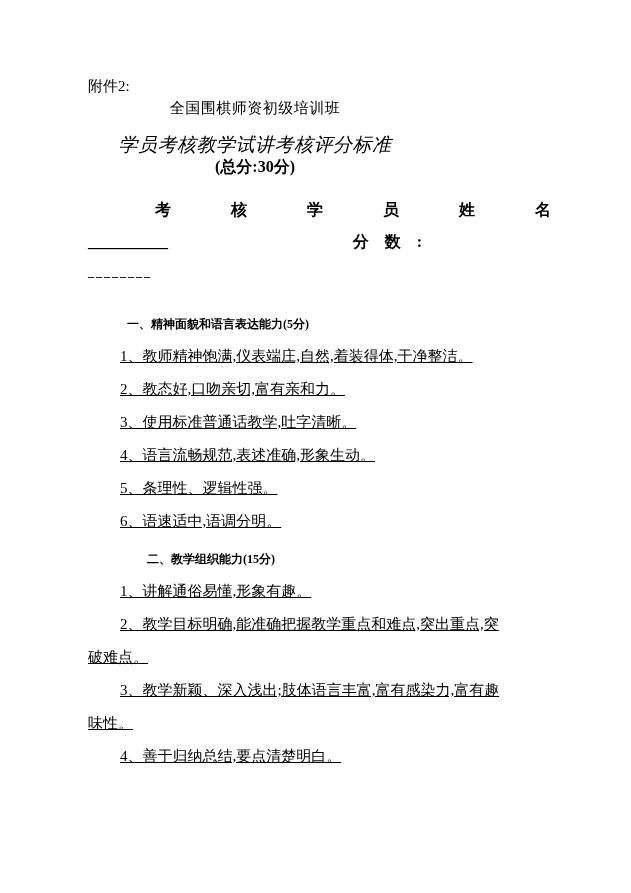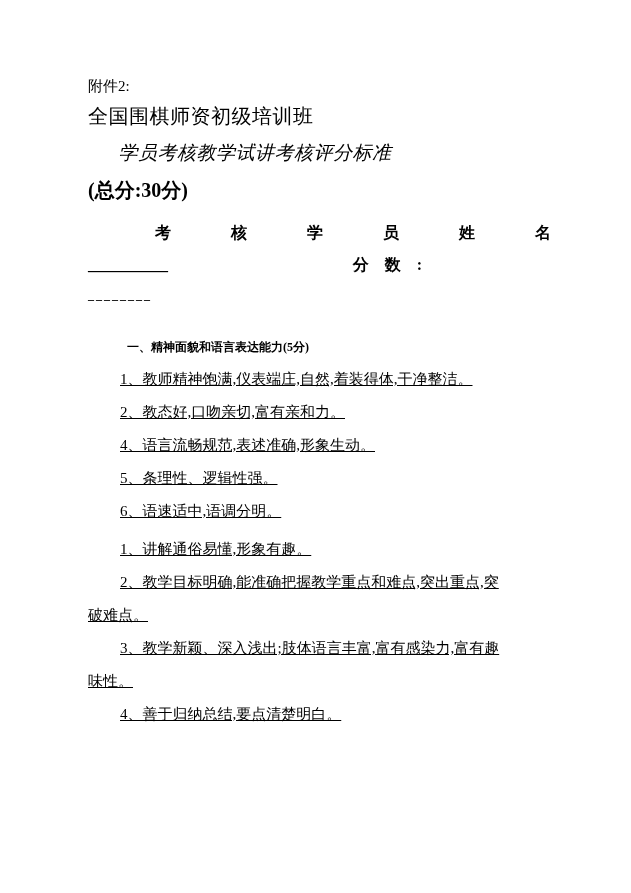--- a/index.html
+++ b/index.html
@@ -18,41 +18,41 @@
     box-sizing: border-box;
     width: 508px;
     height: 893px;
     padding: 76px 86px 0 88px;
   }
   .attachment {
     font-size: 15px;
     line-height: 20px;
   }
   .title1 {
-    font-size: 20px;
+    text-align: center;
+    font-size: 15px;
     line-height: 24px;
-    margin-top: 8px;
+    margin-top: 0;
     letter-spacing: 0.5px;
     white-space: nowrap;
   }
   .title2 {
     text-align: center;
     font-size: 19px;
     line-height: 24px;
     margin-top: 13px;
     letter-spacing: 0.5px;
     white-space: nowrap;
     font-style: italic;
   }
   .total {
-    text-align: left;
-    font-size: 20px;
+    text-align: center;
+    font-size: 16px;
     font-weight: bold;
     line-height: 20px;
-    margin-top: 15px;
   }
   .name-row1 {
     margin-top: 22px;
     margin-left: 67px;
     font-size: 16px;
     font-weight: bold;
     line-height: 21px;
     letter-spacing: 60px;
     white-space: nowrap;
   }
@@ -122,25 +122,27 @@
   <div class="name-row2">
     <span>__________</span>
     <span class="score-label">分数:</span>
   </div>
   <div class="name-row3">________</div>
 
   <div class="sec-heading sec1-heading">一、精神面貌和语言表达能力(5分)</div>
   <div class="items">
     <p class="indent">1、教师精神饱满,仪表端庄,自然,着装得体,干净整洁。</p>
     <p class="indent">2、教态好,口吻亲切,富有亲和力。</p>
+    <p class="indent">3、使用标准普通话教学,吐字清晰。</p>
     <p class="indent">4、语言流畅规范,表述准确,形象生动。</p>
     <p class="indent">5、条理性、逻辑性强。</p>
     <p class="indent">6、语速适中,语调分明。</p>
   </div>
 
+  <div class="sec-heading sec2-heading">二、教学组织能力(15分)</div>
   <div class="items">
     <p class="indent">1、讲解通俗易懂,形象有趣。</p>
     <p class="indent">2、教学目标明确,能准确把握教学重点和难点,突出重点,突</p>
     <p class="cont">破难点。</p>
     <p class="indent">3、教学新颖、深入浅出;肢体语言丰富,富有感染力,富有趣</p>
     <p class="cont">味性。</p>
     <p class="indent">4、善于归纳总结,要点清楚明白。</p>
   </div>
 
 </div>

